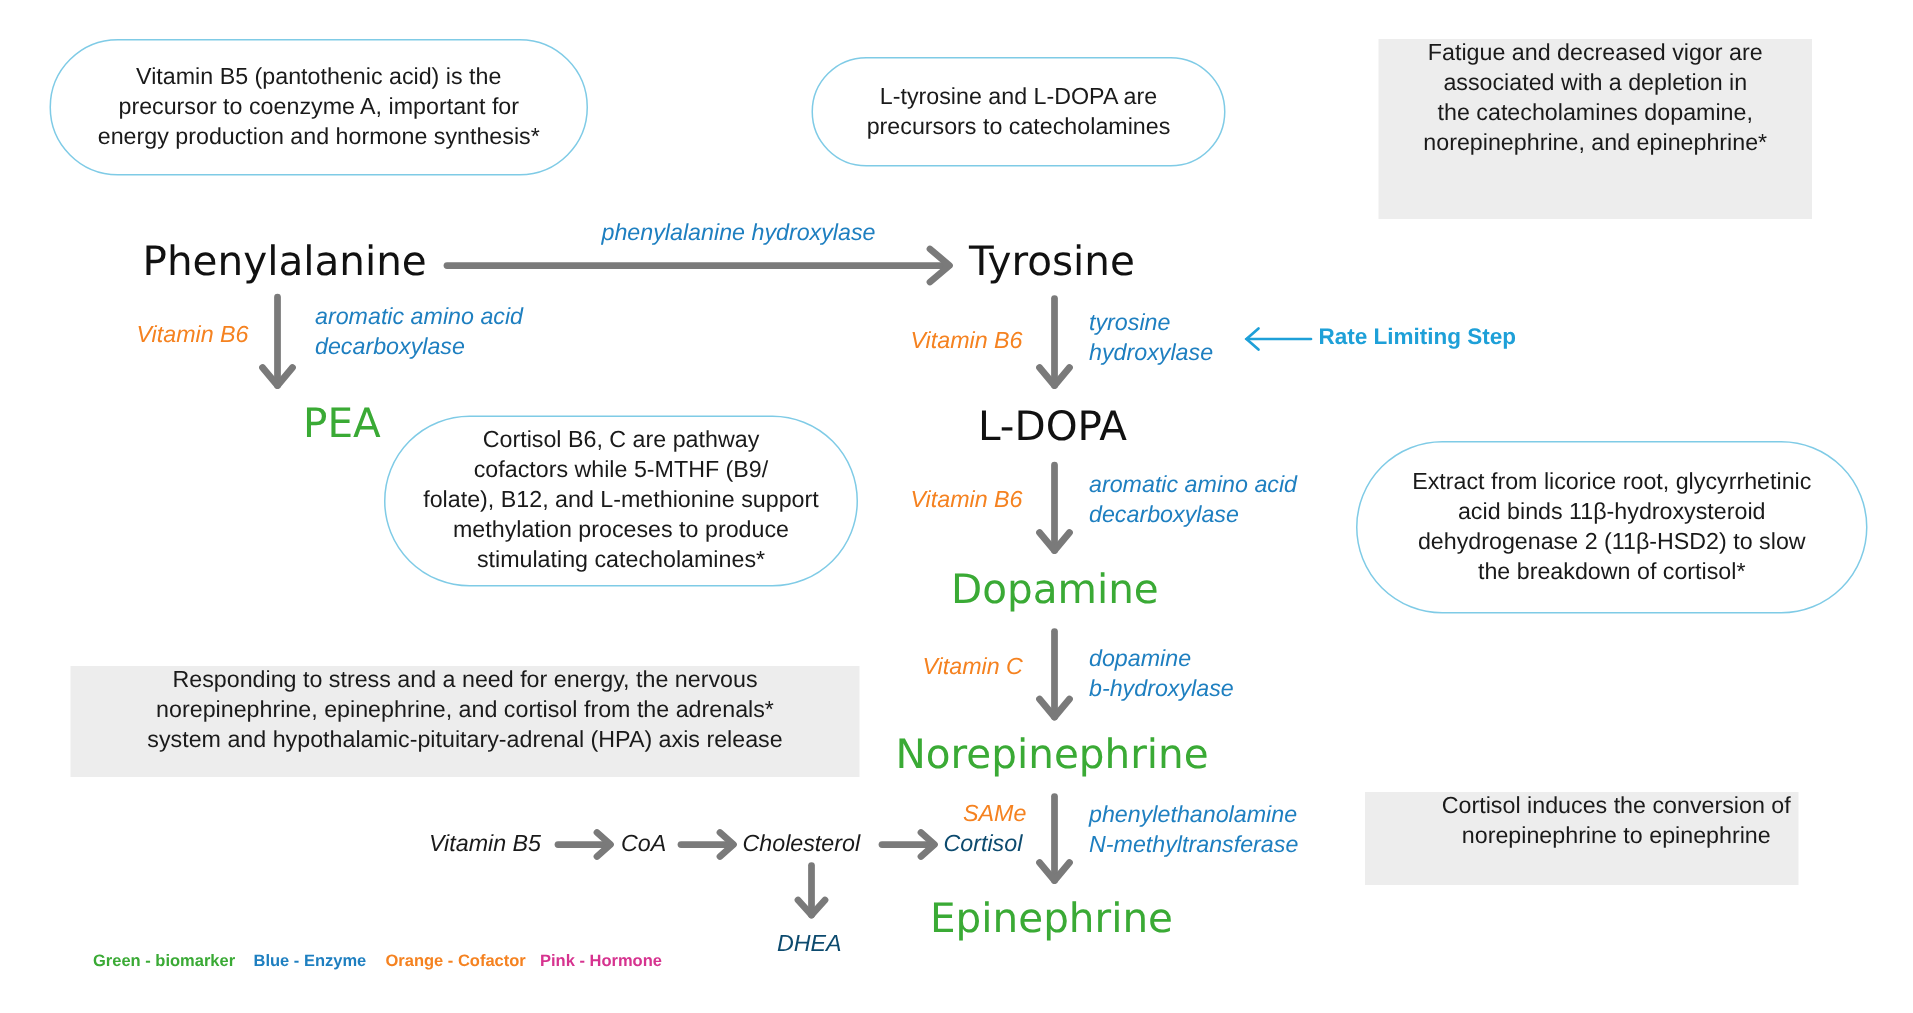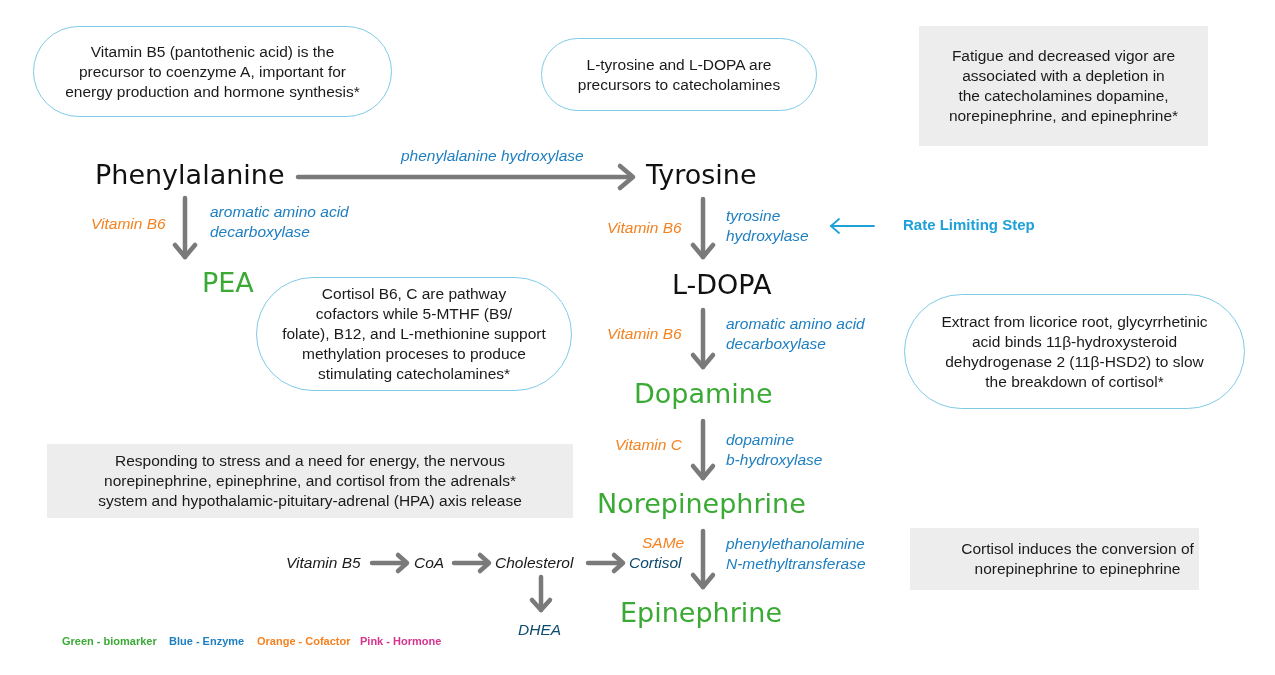--- a/index.html
+++ b/index.html
@@ -3,21 +3,21 @@
 <meta charset="utf-8">
 <style>
   html, body { margin:0; padding:0; background:#ffffff; }
   body { width:1275px; height:675px; position:relative; overflow:hidden;
          font-family:"Liberation Sans", "DejaVu Sans", sans-serif; color:#1a1a1a; }
   .pill { position:absolute; box-sizing:border-box; border:1.2px solid #7fcbe6; border-radius:999px;
           display:flex; align-items:center; justify-content:center; text-align:center;
           font-size:15.5px; line-height:20px; color:#1a1a1a; background:#fff; }
   .pill span { display:block; }
   .gbox { position:absolute; box-sizing:border-box; background:#ededed;
-          display:flex; align-items:center; justify-content:center; text-align:center;
+          display:flex; justify-content:center; text-align:center;
           font-size:15.5px; line-height:20px; color:#1a1a1a; }
   .mol { position:absolute; font-family:"DejaVu Sans", sans-serif; font-size:27px; line-height:32px; white-space:nowrap; }
   .mol.black { color:#111; }
   .mol.green { color:#3aaa35; }
   .enz { position:absolute; font-style:italic; color:#1e7fc0; font-size:15.5px; line-height:20px; white-space:nowrap; }
   .cof { position:absolute; font-style:italic; color:#f58220; font-size:15.5px; line-height:20px; white-space:nowrap; }
   .grn-it { position:absolute; font-style:italic; color:#0c4a6e; font-size:15.5px; line-height:20px; white-space:nowrap; }
   .blk-it { position:absolute; font-style:italic; color:#1a1a1a; font-size:15.5px; line-height:20px; white-space:nowrap; }
   .rate { position:absolute; color:#1ea0d8; font-weight:bold; font-size:15px; line-height:20px; white-space:nowrap; }
   .legend { position:absolute; font-size:11px; font-weight:bold; white-space:nowrap; }
@@ -144,21 +144,21 @@
 <div class="gbox" style="left:910px; top:528px; width:289px; height:62px;padding-left:46px;">
   <div>
     <span style="display:block">Cortisol induces the conversion of</span>
     <span style="display:block">norepinephrine to epinephrine</span>
   </div>
 </div>
 
 <div class="mol black" style="left:95px; top:159px;">Phenylalanine</div>
 <div class="mol black" style="left:646px; top:159px;">Tyrosine</div>
 <div class="mol green" style="left:162px; top:267px;margin-left:40px;">PEA</div>
-<div class="mol black" style="left:652px; top:269px;margin-left:20px;">L-DOPA</div>
+<div class="mol black" style="left:652px; top:269px;">L-DOPA</div>
 <div class="mol green" style="left:634px; top:378px;">Dopamine</div>
 <div class="mol green" style="left:597px; top:488px;">Norepinephrine</div>
 <div class="mol green" style="left:620px; top:597px;">Epinephrine</div>
 
 <div class="enz" style="left:357px; top:146px;margin-left:44px;">phenylalanine hydroxylase</div>
 <div class="enz" style="left:210px; top:202px;">
   <div>aromatic amino acid</div>
   <div>decarboxylase</div>
 </div>
 <div class="enz" style="left:726px; top:206px;">
@@ -177,21 +177,21 @@
   <div>phenylethanolamine</div>
   <div>N-methyltransferase</div>
 </div>
 
 <div class="cof" style="left:91px; top:214px;">Vitamin B6</div>
 <div class="cof" style="left:607px; top:218px;">Vitamin B6</div>
 <div class="cof" style="left:607px; top:324px;">Vitamin B6</div>
 <div class="cof" style="left:615px; top:435px;">Vitamin C</div>
 <div class="cof" style="left:642px; top:533px;">SAMe</div>
 
-<div class="rate" style="left:879px; top:215px;margin-left:24px;">Rate Limiting Step</div>
+<div class="rate" style="left:879px; top:215px;">Rate Limiting Step</div>
 
 <div class="blk-it" style="left:286px; top:553px;">Vitamin B5</div>
 <div class="blk-it" style="left:414px; top:553px;">CoA</div>
 <div class="blk-it" style="left:495px; top:553px;">Cholesterol</div>
 <div class="grn-it" style="left:629px; top:553px;">Cortisol</div>
 <div class="grn-it" style="left:518px; top:620px;">DHEA</div>
 
 <div class="legend" style="left:62px; top:635px; color:#3aaa35;">Green - biomarker</div>
 <div class="legend" style="left:169px; top:635px; color:#1e7fc0;">Blue - Enzyme</div>
 <div class="legend" style="left:257px; top:635px; color:#f58220;">Orange - Cofactor</div>

